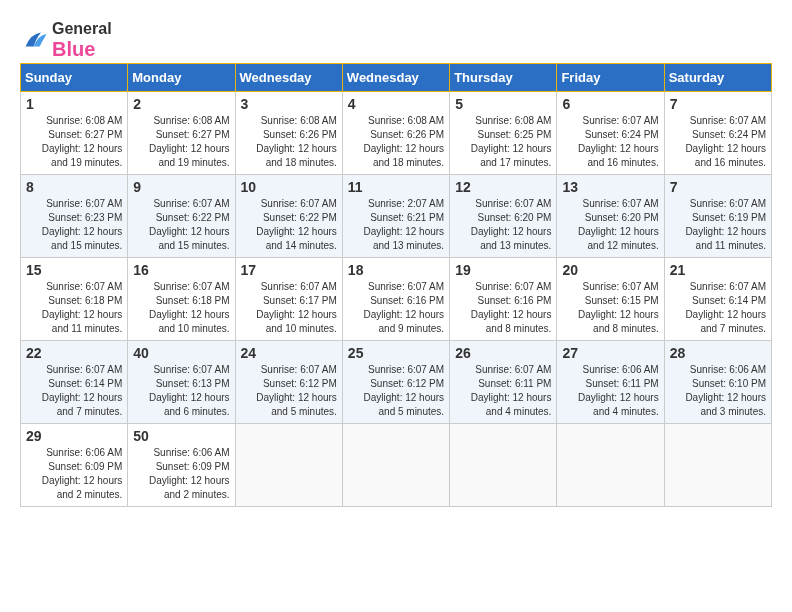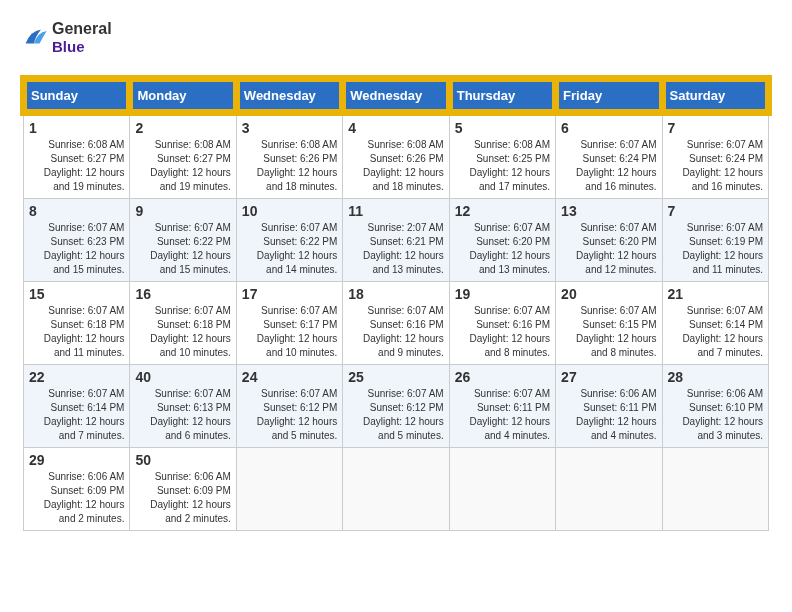--- a/index.html
+++ b/index.html
@@ -7,21 +7,21 @@
       font-family: Arial, sans-serif;
       background: #fff;
       width: 792px;
       min-height: 612px;
       padding: 20px;
     }
     .header {
       display: flex;
       justify-content: space-between;
       align-items: flex-start;
-      margin-bottom: 20px;
+      margin-bottom: 2px;
     }
     .logo {
       display: flex;
       align-items: center;
       gap: 4px;
     }
     .logo-bird {
       width: 28px;
       height: 28px;
     }
@@ -40,21 +40,21 @@
       border-collapse: collapse;
       font-size: 11px;
     }
     thead th {
       background: #2a6fc4;
       color: #fff;
       padding: 6px 4px;
       text-align: left;
       font-size: 13px;
       font-weight: bold;
-      border: 7px solid #eab308;
+      border: 1px solid #eab308;
     }
     td {
       border: 1px solid #ccc;
       vertical-align: top;
       padding: 4px 5px;
       width: calc(100% / 7);
       height: 80px;
       background: #fff;
     }
     .day-num {
@@ -78,21 +78,21 @@
 <body>
 
 <div class="header">
   <div class="logo">
     <svg class="logo-bird" viewBox="0 0 40 40">
       <path d="M8 28 Q15 10 30 8 Q22 18 20 28 Z" fill="#2a6fc4"></path>
       <path d="M20 28 Q25 12 38 10 Q32 20 28 28 Z" fill="#4a9fea"></path>
     </svg>
     <div>
       <div style="font-size:16px;font-weight:bold;color:#333;">General</div>
-      <div style="font-size:15px;font-weight:bold;color:#4c1d95;">Blue</div>
+      <div style="font-size:20px;font-weight:bold;color:#ec4899;">Blue</div>
     </div>
   </div>
 </div>
 
 <table>
   <thead>
     <tr>
     <th>Sunday</th>
         <th>Monday</th>
         <th>Wednesday</th>

